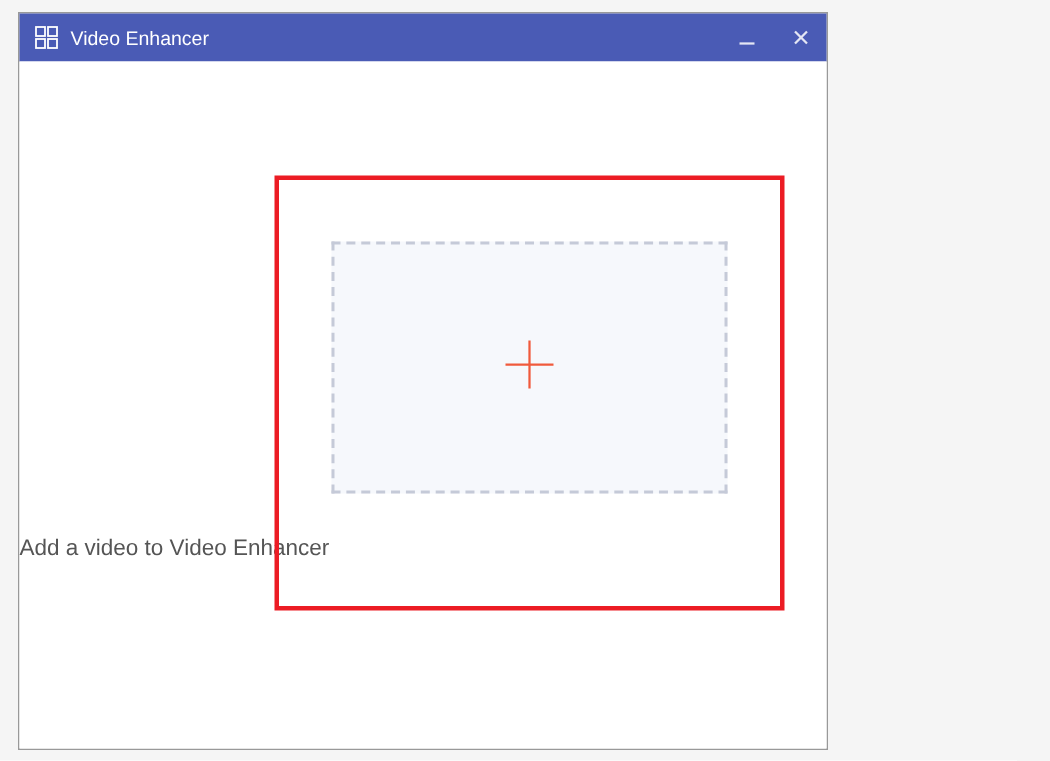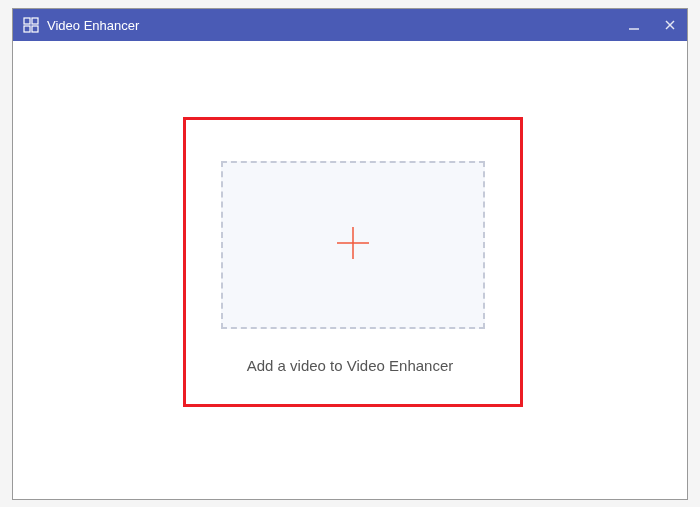--- a/index.html
+++ b/index.html
@@ -11,21 +11,21 @@
       font-family: -apple-system, BlinkMacSystemFont, "Segoe UI", Arial, sans-serif;
       background: #f5f5f5;
       width: 700px;
       height: 507px;
       position: relative;
     }
     .window {
       position: absolute;
       left: 12px;
       top: 8px;
-      width: 676px;
+      width: 540px;
       height: 492px;
       background: #fff;
       border: 1px solid #999;
     }
     .titlebar {
       height: 32px;
       background: #4a5bb5;
       display: flex;
       align-items: center;
       padding-left: 10px;
@@ -88,21 +88,20 @@
       cursor: pointer;
     }
     .plus-icon {
       color: #f05a3c;
     }
     .instruction-text {
       position: absolute;
       left: 0;
       right: 0;
       top: 316px;
-      text-align: center;
       font-size: 15px;
       color: #555;
     }
   </style>
 </head>
 <body>
 
 <div class="window">
   <div class="titlebar">
     <span class="titlebar-icon">

